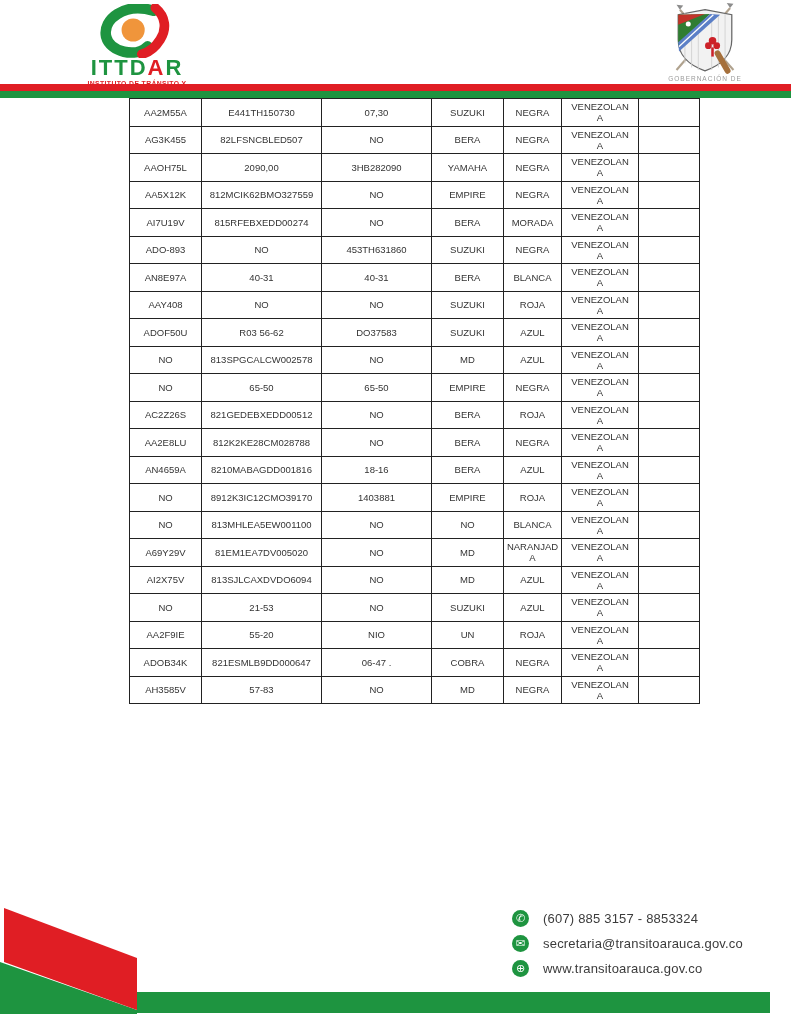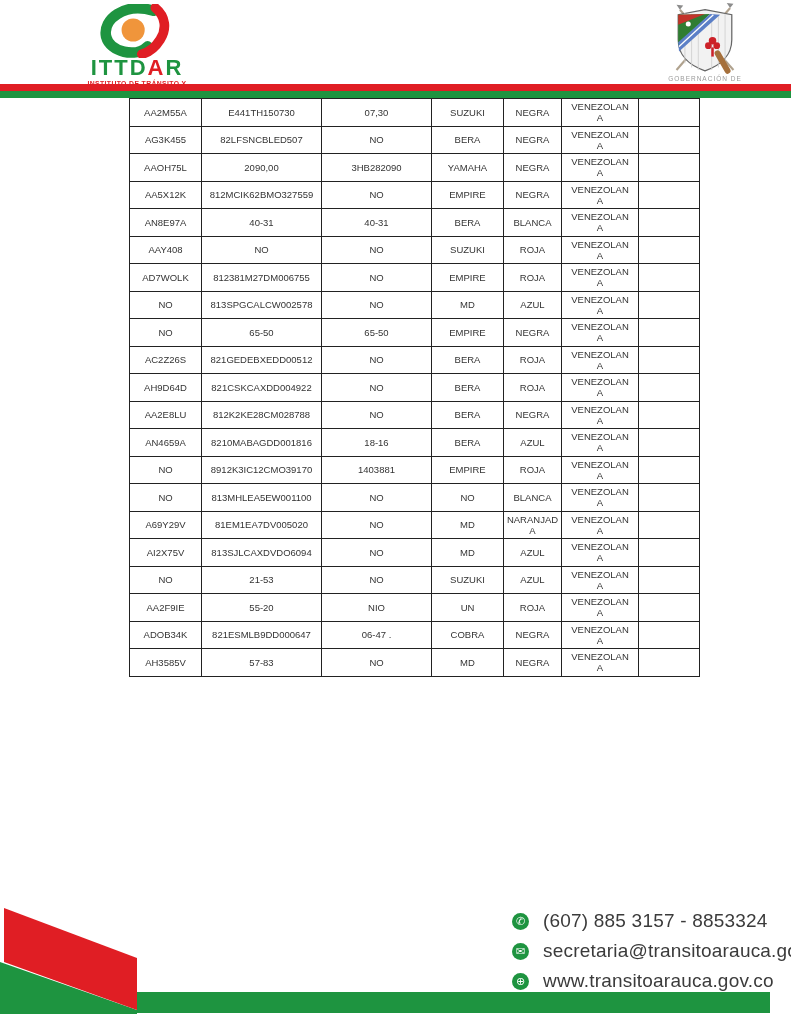--- a/index.html
+++ b/index.html
@@ -27,21 +27,21 @@
       font-size:9.5px;line-height:11px;color:#333;font-family:"Liberation Sans",sans-serif;overflow:hidden;}
   table.vtable td:nth-child(5){word-break:break-all;}
   table.vtable td:nth-child(6){word-break:break-all;padding:0 8px;}
 
   
   .footer-art{position:absolute;left:0;top:900px;width:791px;height:124px;}
   .contacts{position:absolute;left:512px;top:910px;}
   .contact-row{display:flex;align-items:center;margin-bottom:8px;}
   .cicon{width:17px;height:17px;border-radius:50%;color:#fff;font-size:11px;line-height:17px;text-align:center;
       margin-right:14px;flex:0 0 17px;font-family:"DejaVu Sans",sans-serif;}
-  .ctext{font-size:19px;color:#3b3b3b;letter-spacing:.2px;}
+  .ctext{font-size:13px;color:#3b3b3b;letter-spacing:.2px;}
 </style>
 </head>
 <body>
 
 <div class="page">
 
   <div class="logo-left">
     <svg width="88" height="54" viewBox="0 0 90 56">
       <path d="M62 7 C 32 -2, 9 16, 13 34 C 17 50, 44 56, 56 44" fill="none" stroke="#1E9440" stroke-width="11" stroke-linecap="round"></path>
       <circle cx="41" cy="27" r="12" fill="#F0953B"></circle>
@@ -130,43 +130,61 @@
         <tr>
           <td>AA5X12K</td>
           <td>812MCIK62BMO327559</td>
           <td>NO</td>
           <td>EMPIRE</td>
           <td>NEGRA</td>
           <td>VENEZOLANA</td>
           <td></td>
         </tr>
         <tr>
+          <td>AI7U19V</td>
+          <td>815RFEBXEDD00274</td>
+          <td>NO</td>
+          <td>BERA</td>
+          <td>MORADA</td>
+          <td>VENEZOLANA</td>
+          <td></td>
+        </tr>
+        <tr>
+          <td>ADO-893</td>
+          <td>NO</td>
+          <td>453TH631860</td>
+          <td>SUZUKI</td>
+          <td>NEGRA</td>
+          <td>VENEZOLANA</td>
+          <td></td>
+        </tr>
+        <tr>
           <td>AN8E97A</td>
           <td>40-31</td>
           <td>40-31</td>
           <td>BERA</td>
           <td>BLANCA</td>
           <td>VENEZOLANA</td>
           <td></td>
         </tr>
         <tr>
           <td>AAY408</td>
           <td>NO</td>
           <td>NO</td>
           <td>SUZUKI</td>
           <td>ROJA</td>
           <td>VENEZOLANA</td>
           <td></td>
         </tr>
         <tr>
-          <td>AD7WOLK</td>
-          <td>812381M27DM006755</td>
-          <td>NO</td>
-          <td>EMPIRE</td>
-          <td>ROJA</td>
+          <td>ADOF50U</td>
+          <td>R03 56-62</td>
+          <td>DO37583</td>
+          <td>SUZUKI</td>
+          <td>AZUL</td>
           <td>VENEZOLANA</td>
           <td></td>
         </tr>
         <tr>
           <td>NO</td>
           <td>813SPGCALCW002578</td>
           <td>NO</td>
           <td>MD</td>
           <td>AZUL</td>
           <td>VENEZOLANA</td>
@@ -177,29 +195,20 @@
           <td>65-50</td>
           <td>65-50</td>
           <td>EMPIRE</td>
           <td>NEGRA</td>
           <td>VENEZOLANA</td>
           <td></td>
         </tr>
         <tr>
           <td>AC2Z26S</td>
           <td>821GEDEBXEDD00512</td>
-          <td>NO</td>
-          <td>BERA</td>
-          <td>ROJA</td>
-          <td>VENEZOLANA</td>
-          <td></td>
-        </tr>
-        <tr>
-          <td>AH9D64D</td>
-          <td>821CSKCAXDD004922</td>
           <td>NO</td>
           <td>BERA</td>
           <td>ROJA</td>
           <td>VENEZOLANA</td>
           <td></td>
         </tr>
         <tr>
           <td>AA2E8LU</td>
           <td>812K2KE28CM028788</td>
           <td>NO</td>

